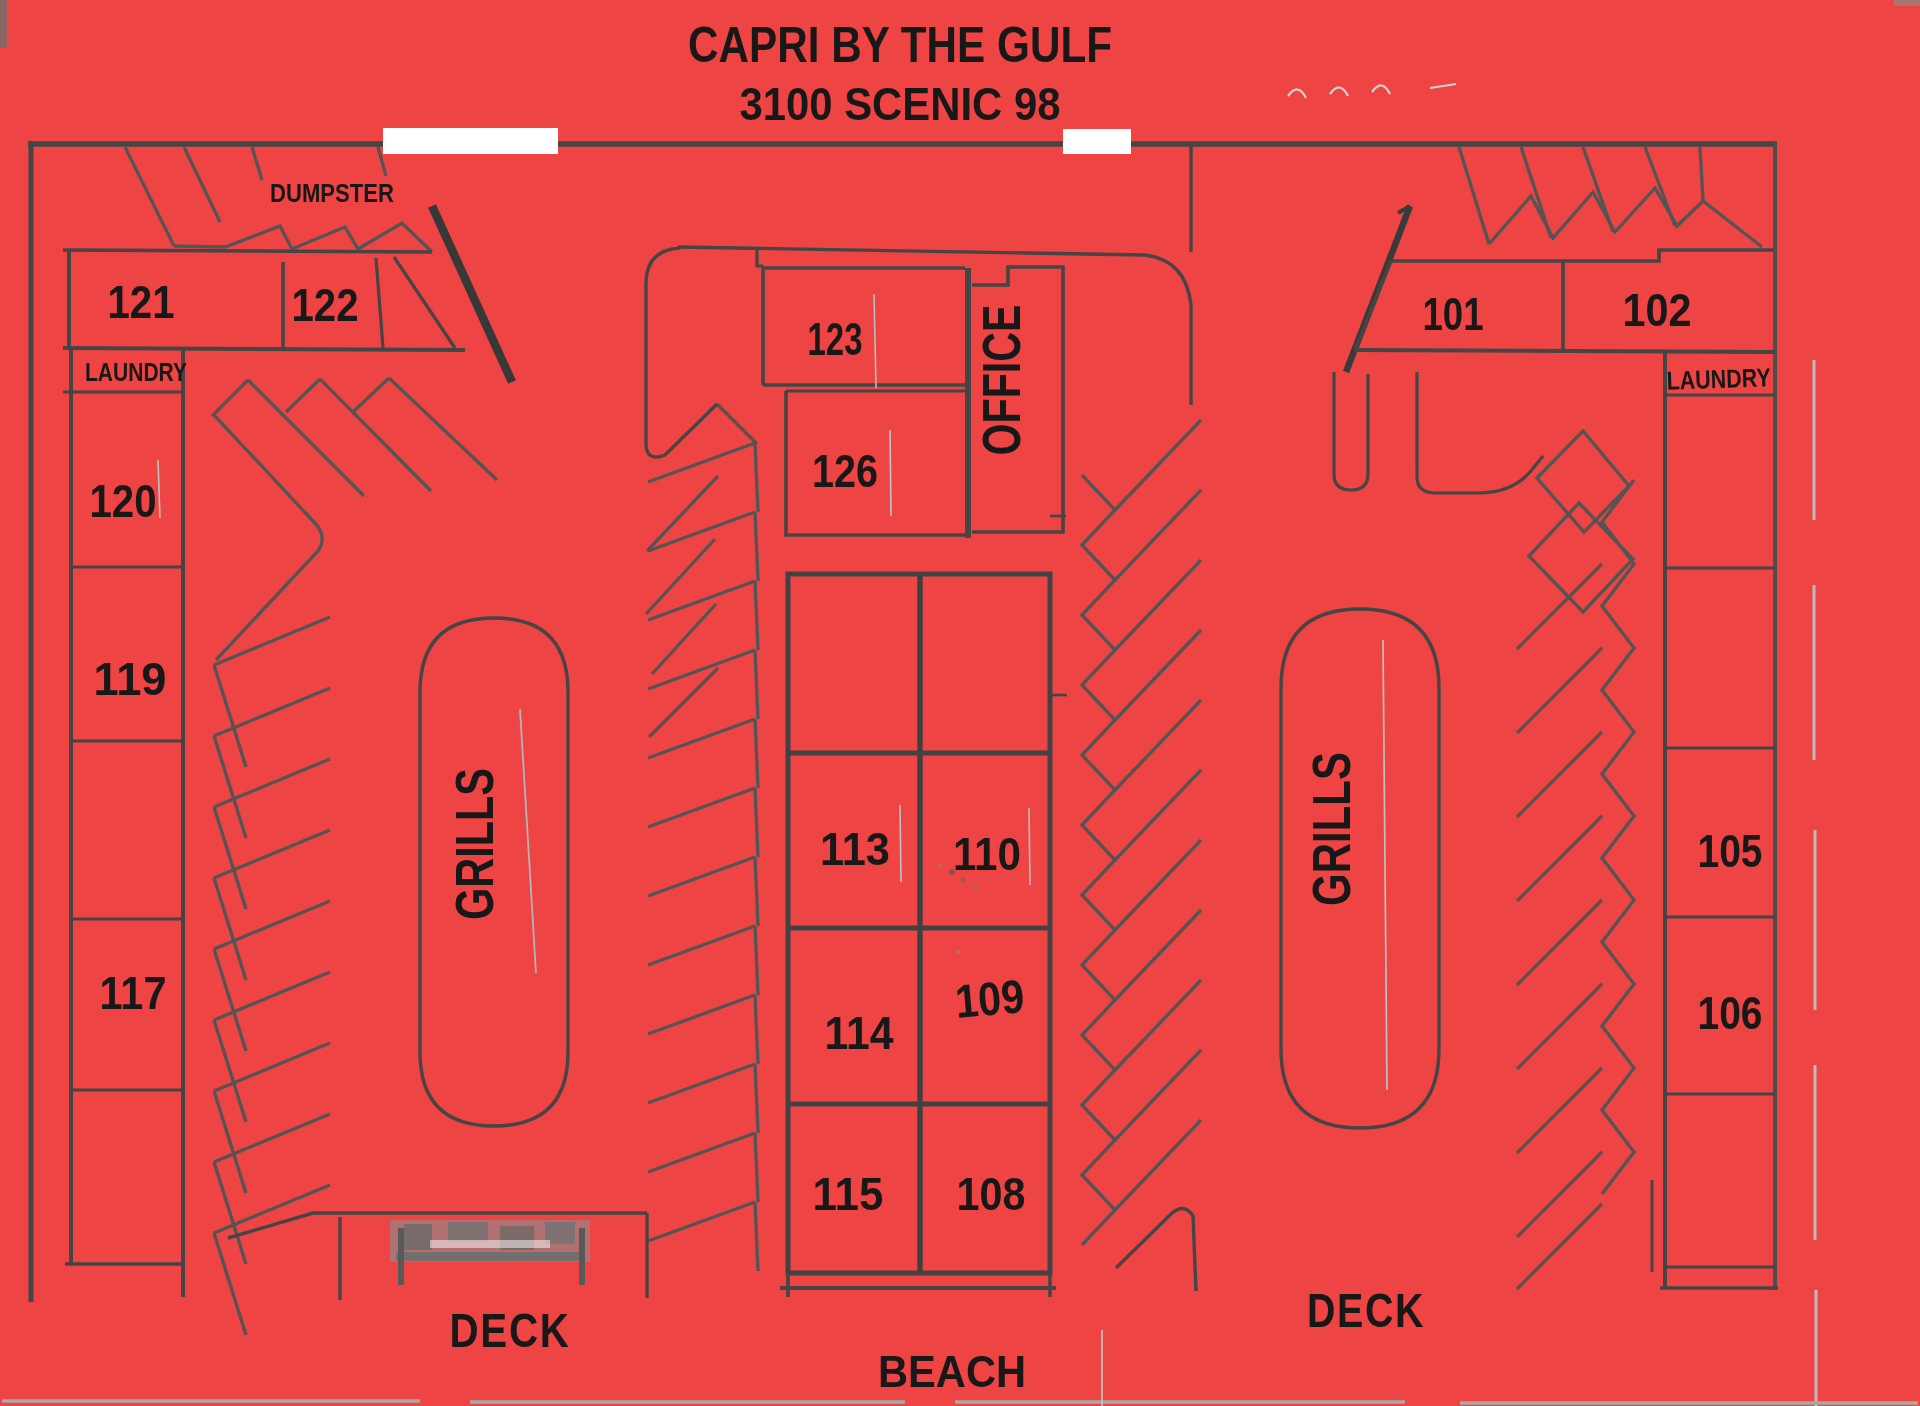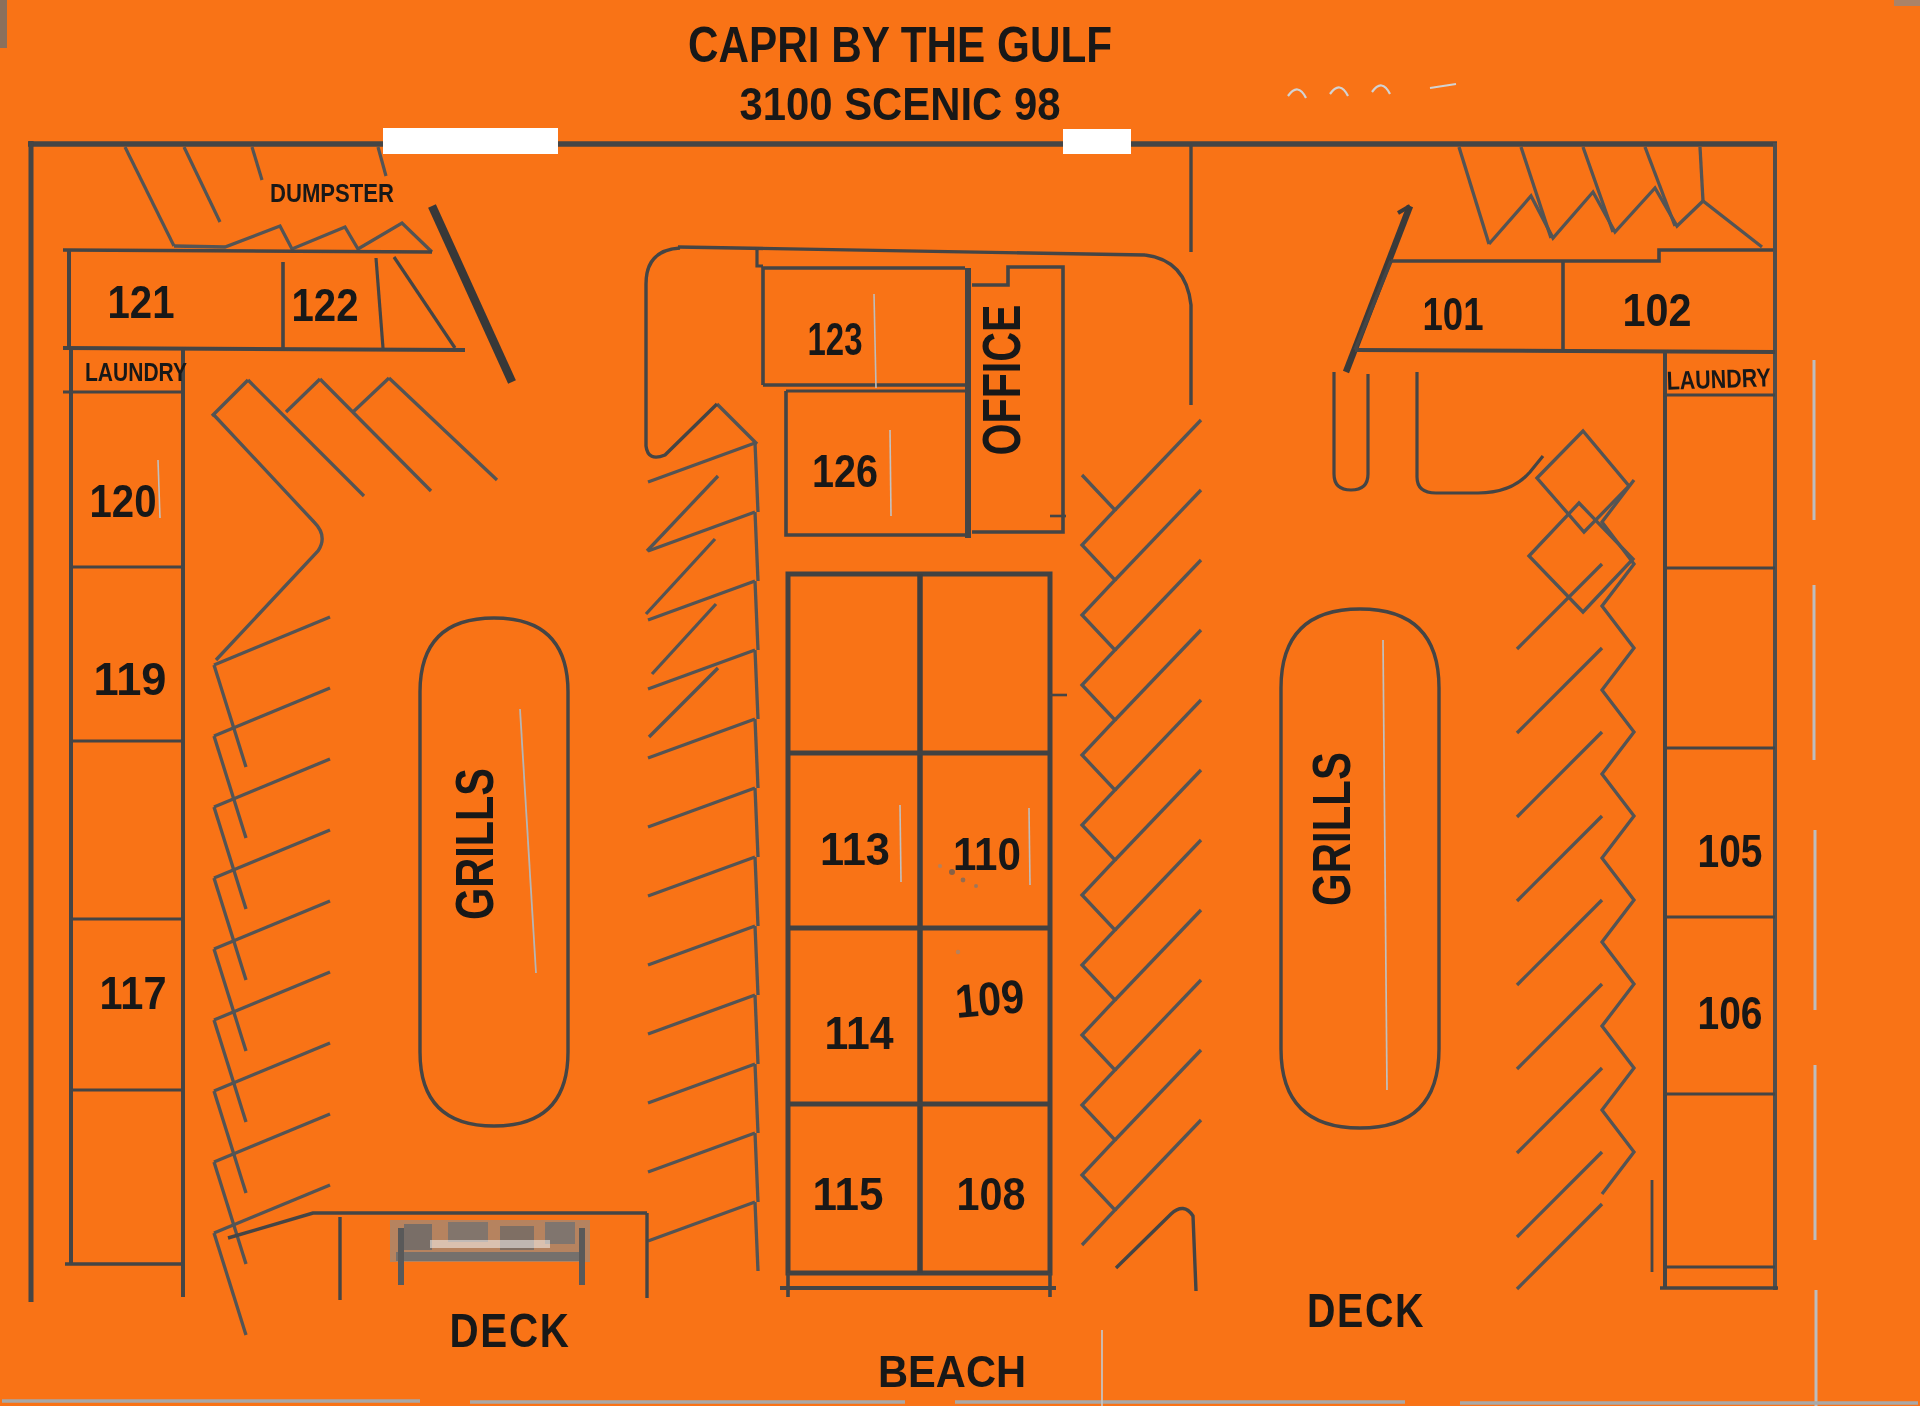--- a/index.html
+++ b/index.html
@@ -1,17 +1,17 @@
 <!DOCTYPE html>
 <html><head>
 <meta charset="utf-8">
 <title>Capri By The Gulf - Site Map</title>
 <style>
   html,body { margin:0; padding:0; background:#ffffff; }
-  #page { position:relative; width:1920px; height:1406px; background:#f97316; overflow:hidden; font-family:"Liberation Sans", sans-serif; }
+  #page { position:relative; width:1920px; height:1406px; background:#ef4444; overflow:hidden; font-family:"Liberation Sans", sans-serif; }
   svg { filter: blur(0.42px); }
 </style>
 </head>
 <body>
 
 <div id="page">
 <svg width="1920" height="1406" viewBox="0 0 1920 1406" xmlns="http://www.w3.org/2000/svg">
 
 <text x="900" y="62" font-family="Liberation Sans, sans-serif" font-weight="bold" font-size="50" fill="#181818" text-anchor="middle" textLength="424" lengthAdjust="spacingAndGlyphs">CAPRI BY THE GULF</text>
 

